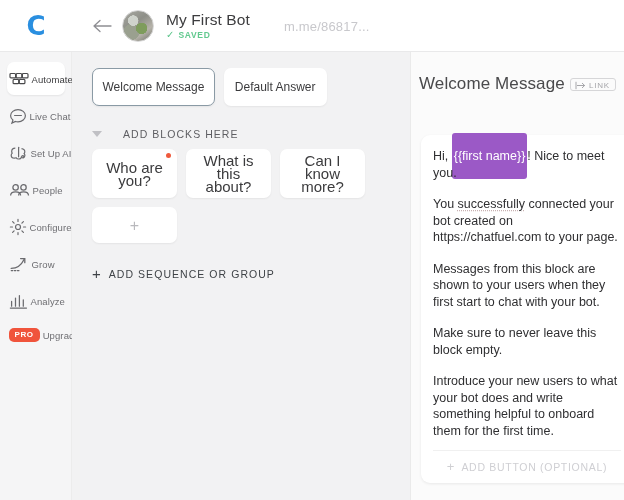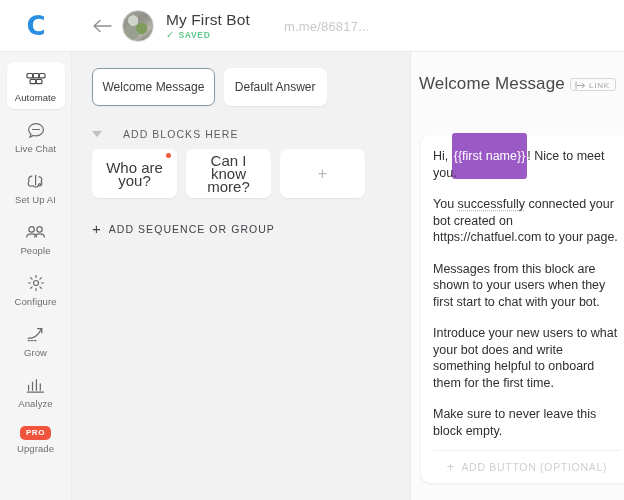--- a/index.html
+++ b/index.html
@@ -65,21 +65,21 @@
   .rail {
     position: absolute; left: 0; top: 52px; width: 72px; height: 448px;
     background: #f5f5f6;
     border-right: 1px solid #ececec;
     padding-top: 10px;
   }
   .rail-item {
     width: 58px; margin: 0 auto 4px auto;
     border-radius: 7px;
     padding: 7px 2px 6px 2px;
-    display: flex; flex-direction: column; align-items: center; gap: 3px;
+    display: flex; flex-direction: row; align-items: center; gap: 3px;
     cursor: pointer;
   }
   .rail-item.active { background: #ffffff; box-shadow: 0 1px 2px rgba(0,0,0,.07); }
   .rail-ico {
     height: 20px; display: flex; align-items: center; justify-content: center;
     color: #4a4a4c;
   }
   .rail-label {
     font-size: 9.5px; color: #6e6e72; letter-spacing: .1px; white-space: nowrap;
   }
@@ -346,20 +346,23 @@
       <span class="caret-down"></span>
       <span class="section-title">ADD BLOCKS HERE</span>
     </div>
 
     <div class="blockrow">
       <div class="block">
         <span class="dot"></span>
         <span>Who are you?</span>
       </div>
       <div class="block">
+        <span>What is this about?</span>
+      </div>
+      <div class="block">
         <span>Can I know more?</span>
       </div>
       <div class="block add">
         <span>+</span>
       </div>
     </div>
 
     <div class="add-seq">
       <span class="plus-glyph">+</span>
       <span class="add-seq-label">ADD SEQUENCE OR GROUP</span>
@@ -381,23 +384,23 @@
       </span>
     </div>
 
     <div class="bubble">
       <p><span>Hi, </span><span class="var-token">{{first name}}</span><span>! Nice to meet you.</span></p>
 
       <p><span>You </span><span class="spellerr">successfully</span><span> connected your bot created on https://chatfuel.com to your page.</span></p>
 
       <p>Messages from this block are shown to your users when they first start to chat with your bot.</p>
 
+      <p>Make sure to never leave this block empty.</p>
+
       <p>Introduce your new users to what your bot does and write something helpful to onboard them for the first time.</p>
-
-      <p>Make sure to never leave this block empty.</p>
 
       <div class="add-button-row">
         <span class="pl">+</span>
         <span class="lbl">ADD BUTTON (OPTIONAL)</span>
       </div>
     </div>
 
   </div>
 </div>
 

